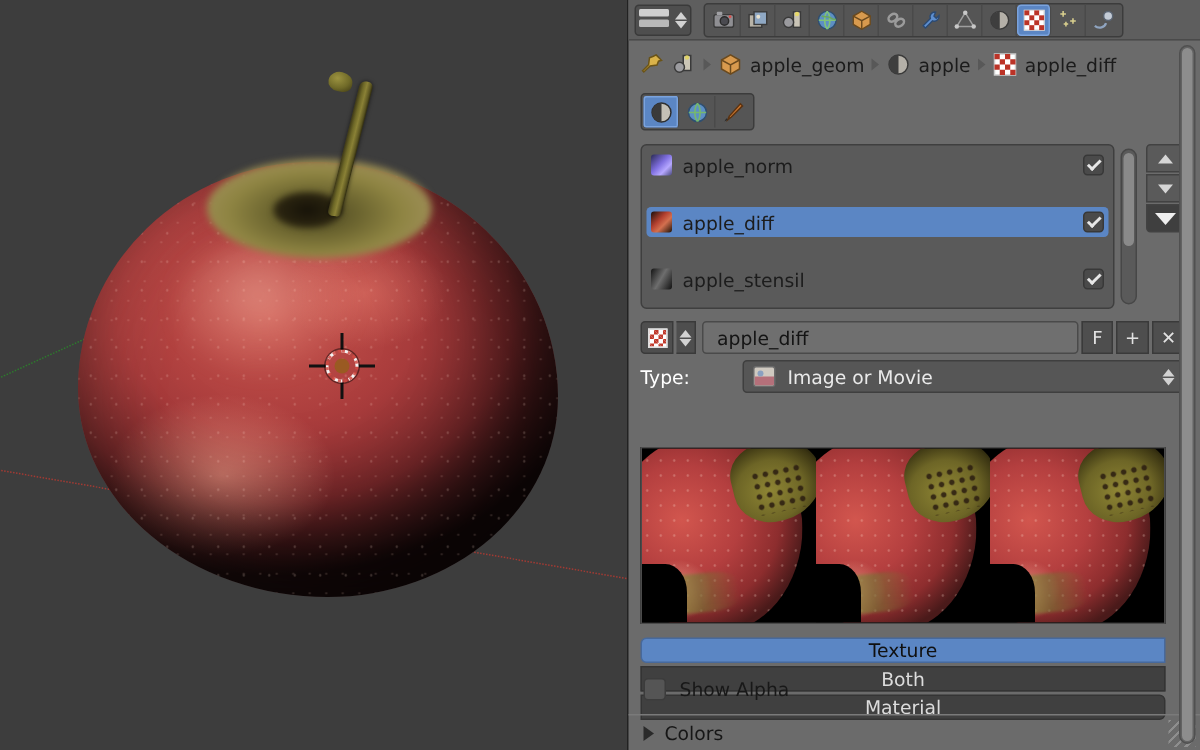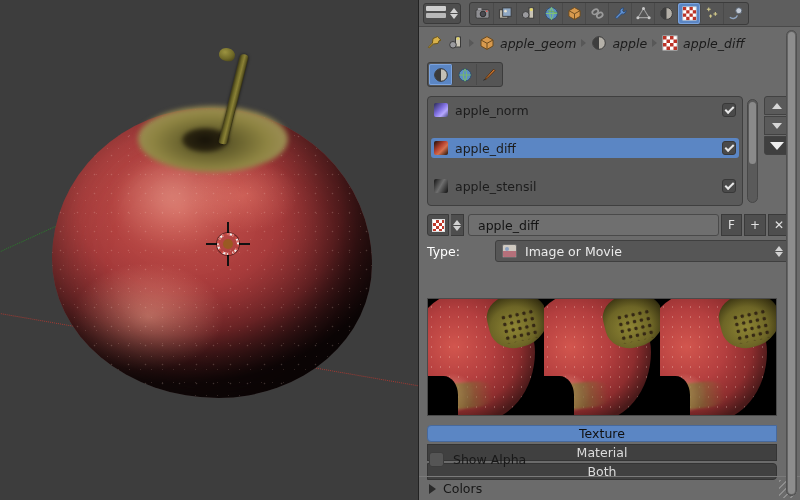--- a/index.html
+++ b/index.html
@@ -160,21 +160,21 @@
     box-shadow: inset 0 0 0 1px #7ba3dd;
   }
   .ti { width: 15px; height: 15px; position: relative; }
 
   
   #breadcrumb {
     position: absolute; left: 0; top: 27px; width: 382px; height: 32px;
     display: flex; align-items: center; gap: 5px; padding-left: 8px;
     color: #1b1b1b; font-size: 12.5px;
   }
-  .crumb { display: flex; align-items: center; gap: 5px; font-style: italic; }
+  .crumb { display: flex; align-items: center; gap: 5px; }
   .sep { width: 0; height: 0; border-top: 4px solid transparent; border-bottom: 4px solid transparent; border-left: 5px solid #585858; }
   .bc-ico { width: 16px; height: 16px; position: relative; }
 
   
   #ctx-row {
     position: absolute; left: 8px; top: 62px;
     display: flex; background: #555; border: 1px solid #3c3c3c; border-radius: 3px; padding: 1px;
   }
   .ctx { width: 24px; height: 21px; display: flex; align-items: center; justify-content: center; border-right: 1px solid #4a4a4a; }
   .ctx:last-child { border-right: none; }
@@ -664,22 +664,22 @@
           <div class="speck"></div>
         <div class="stemband"></div>
           <div class="seeds"></div>
         <div class="bottomband"></div>
           <div class="corner"></div>
       </div>
     </div>
 
     <div id="seg-row">
       <span class="seg active">Texture</span>
+      <span class="seg">Both</span>
       <span class="seg">Material</span>
-      <span class="seg">Both</span>
     </div>
 
     <div id="alpha-row">
       <span class="chk-empty"></span>
       <span>Show Alpha</span>
     </div>
 
     <div class="panel-hdr" style="top:476px">
       <span class="ptri-closed"></span>
       <span>Colors</span>

